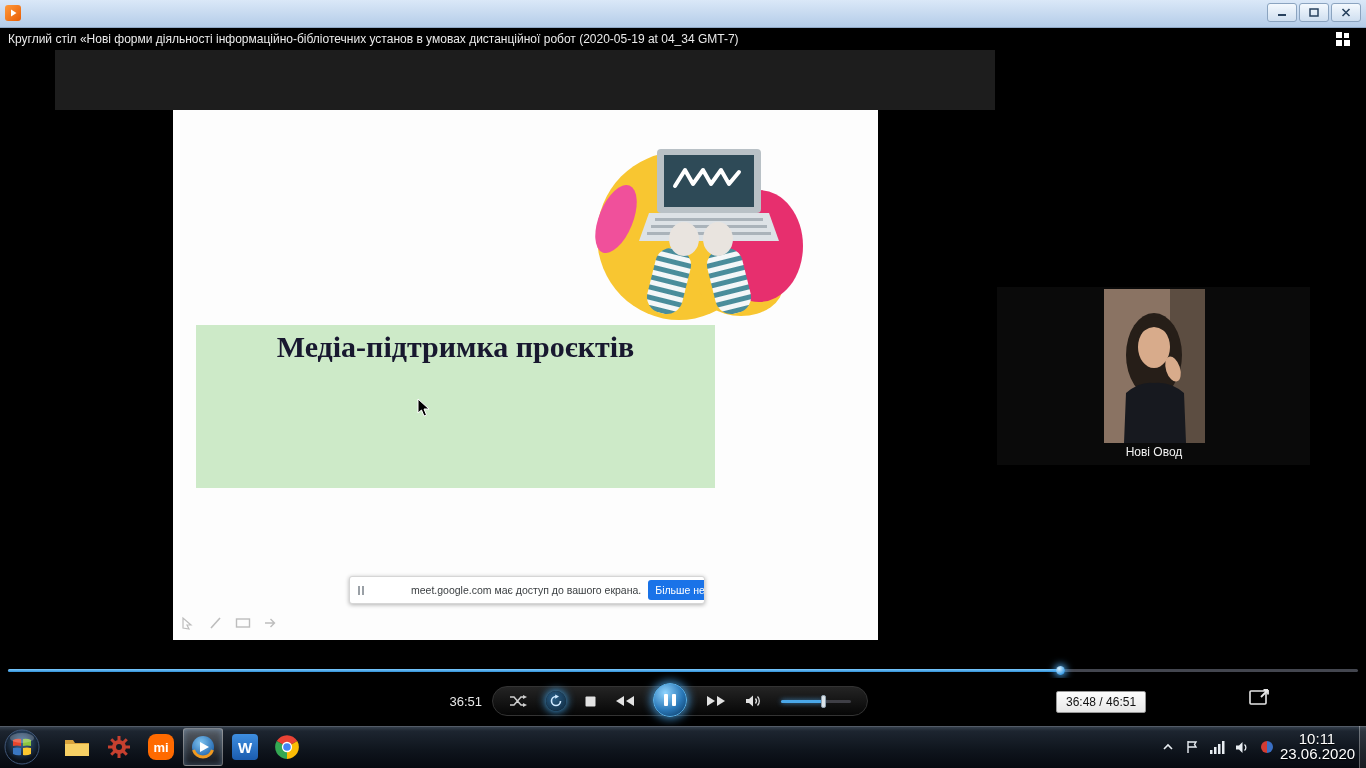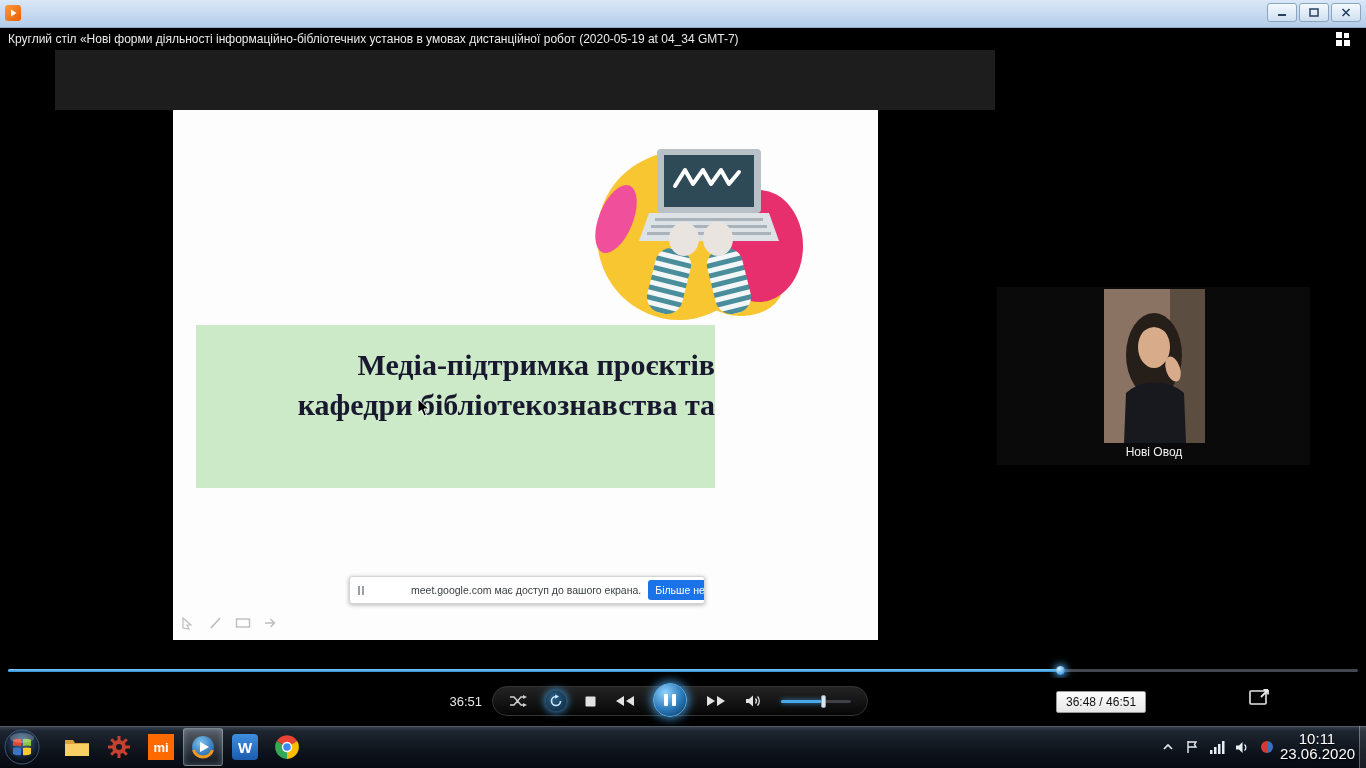--- a/index.html
+++ b/index.html
@@ -24,21 +24,21 @@
   .switch-view i { position:absolute; background:#fff; }
 
   
   .video-area { position:absolute; left:0; top:50px; width:1366px; height:610px; background:#000; }
   .share-band { position:absolute; left:55px; top:0; width:940px; height:60px; background:#1d1d1d; }
 
   .slide { position:absolute; left:173px; top:60px; width:705px; height:530px; background:#fdfdfd; }
   .illustration { position:absolute; right:72px; top:34px; }
 
   .green-box { position:absolute; left:23px; top:215px; width:519px; height:163px; background:#cdeac8;
-               text-align:right; padding-top:20px; }
+               text-align:center; padding-top:2px; }
   .green-box div { font-family:"Liberation Serif", serif; font-weight:bold; font-size:30px; line-height:40px; color:#18182f; }
 
   .cursor { position:absolute; left:244px; top:288px; }
 
   .meet-bar { position:absolute; left:176px; top:466px; width:356px; height:28px; background:#fff;
               border:1px solid #d6d6d6; border-radius:3px; box-shadow:0 1px 4px rgba(0,0,0,.3);
               display:flex; align-items:center; font-size:10.5px; overflow:hidden; white-space:nowrap; }
   .meet-pause { display:flex; gap:2px; margin:0 6px 0 8px; }
   .meet-pause i { width:2px; height:9px; background:#9aa0a6; display:block; }
   .meet-msg { color:#3c4043;padding-left:41px; }
@@ -89,21 +89,21 @@
   
   .taskbar { position:absolute; left:0; top:726px; width:1366px; height:42px;
              background:linear-gradient(180deg,#3a4552 0%, #1d2530 12%, #0e141c 60%, #060910 100%);
              box-shadow:inset 0 1px 0 rgba(255,255,255,.14); }
   .start-orb { position:absolute; left:4px; top:3px; width:36px; height:36px; background:none; border:none; }
   .task-buttons { position:absolute; left:56px; top:0; height:42px; display:flex; align-items:center; }
   .task-btn { width:40px; height:38px; margin:0 1px; border:1px solid transparent; border-radius:3px;
               background:none; display:flex; align-items:center; justify-content:center; }
   .task-btn.active { background:linear-gradient(rgba(255,255,255,.25),rgba(255,255,255,.05));
                      border:1px solid rgba(255,255,255,.35); box-shadow:inset 0 0 6px rgba(160,210,255,.35); }
-  .mi-badge { width:26px; height:26px; border-radius:0; background:#ff6a00; color:#fff;
+  .mi-badge { width:26px; height:26px; border-radius:8px; background:#ff6a00; color:#fff;
               display:flex; align-items:center; justify-content:center; font-weight:bold; font-size:13px; }
   .wps-badge { width:26px; height:26px; border-radius:4px; background:linear-gradient(#3e8ee0,#1b5cae); color:#fff;
                display:flex; align-items:center; justify-content:center; font-weight:bold; font-size:15px; }
   .tray { position:absolute; right:92px; top:0; height:42px; display:flex; align-items:center; gap:10px; }
   .tray button { background:none; border:none; display:flex; align-items:center; }
   .clock { position:absolute; right:12px; top:5px; width:74px; text-align:center; color:#fff;
            font-size:15px; line-height:15px; text-shadow:0 1px 1px #000; }
   .show-desktop { position:absolute; right:0; top:0; width:7px; height:42px;
                   background:rgba(255,255,255,.08); border-left:1px solid rgba(255,255,255,.3); }
 </style>
@@ -171,21 +171,20 @@
         <rect x="60" y="81" width="116" height="3" fill="#aab3ba"></rect>
         <rect x="56" y="88" width="124" height="3" fill="#aab3ba"></rect>
         <rect x="60" y="104" width="36" height="66" rx="16" fill="url(#st)" transform="rotate(14 78 137)"></rect>
         <rect x="120" y="104" width="36" height="66" rx="16" fill="url(#st)" transform="rotate(-14 138 137)"></rect>
         <ellipse cx="93" cy="95" rx="15" ry="17" fill="#e9e4df"></ellipse>
         <ellipse cx="127" cy="95" rx="15" ry="17" fill="#e9e4df"></ellipse>
       </svg>
 
       <div class="green-box">
         <div>Медіа-підтримка проєктів</div>
-        <div>кафедри бібліотекознавства та</div>
       </div>
 
       <svg class="cursor" width="14" height="20" viewBox="0 0 14 20">
         <path d="M1 1 L1 15 L4.5 12 L7 18 L9.5 17 L7 11 L12 11 Z" fill="#000" stroke="#fff" stroke-width="1"></path>
       </svg>
 
       <div class="meet-bar">
         <span class="meet-pause">
             <i></i>
             <i></i>

